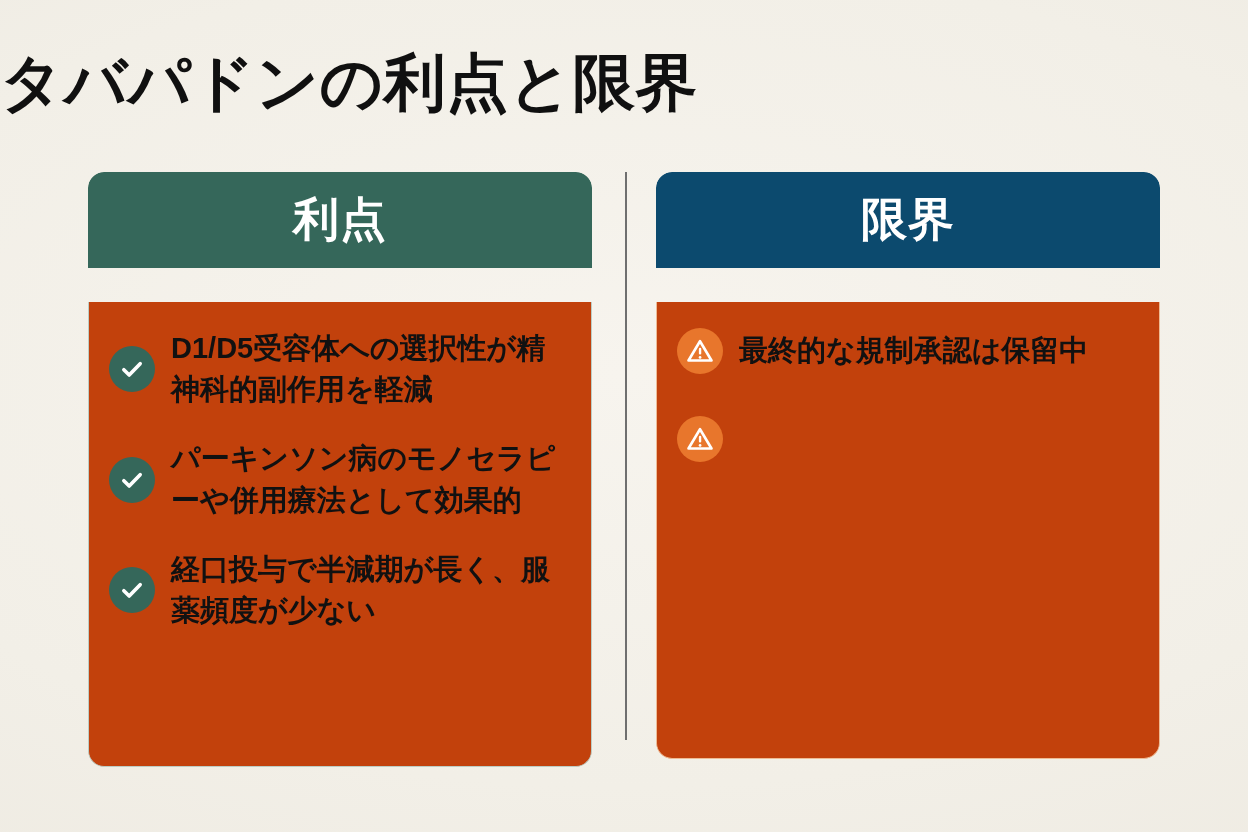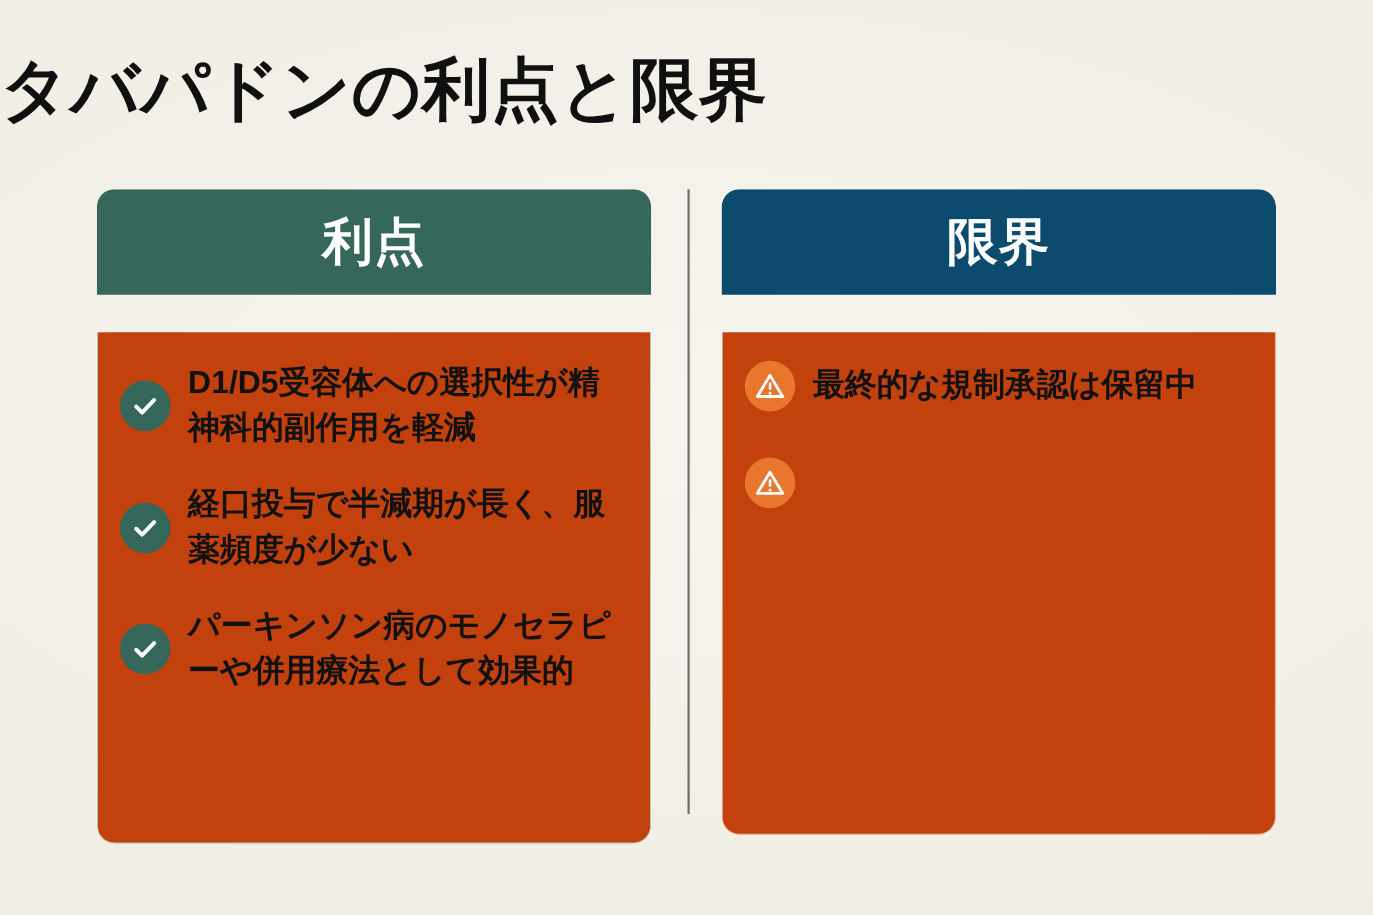--- a/index.html
+++ b/index.html
@@ -174,30 +174,30 @@
         </span>
         <span class="bullet-text">D1/D5受容体への選択性が精神科的副作用を軽減</span>
       </div>
 
       <div class="bullet">
         <span class="bullet-icon icon-check">
           <svg width="28" height="28" viewBox="0 0 24 24" aria-hidden="true">
             <path d="M5 12.6 L9.6 17.2 L19 7.4" fill="none" stroke="#ffffff" stroke-width="3.1" stroke-linecap="round" stroke-linejoin="round"></path>
           </svg>
         </span>
-        <span class="bullet-text">経口投与で半減期が長く、服薬頻度が少ない</span>
+        <span class="bullet-text">パーキンソン病のモノセラピーや併用療法として効果的</span>
       </div>
 
       <div class="bullet">
         <span class="bullet-icon icon-check">
           <svg width="28" height="28" viewBox="0 0 24 24" aria-hidden="true">
             <path d="M5 12.6 L9.6 17.2 L19 7.4" fill="none" stroke="#ffffff" stroke-width="3.1" stroke-linecap="round" stroke-linejoin="round"></path>
           </svg>
         </span>
-        <span class="bullet-text">パーキンソン病のモノセラピーや併用療法として効果的</span>
+        <span class="bullet-text">経口投与で半減期が長く、服薬頻度が少ない</span>
       </div>
 
     </div>
   </section>
 
   <div class="divider"></div>
 
   <section class="card card-limits">
 
     <div class="card-head">

